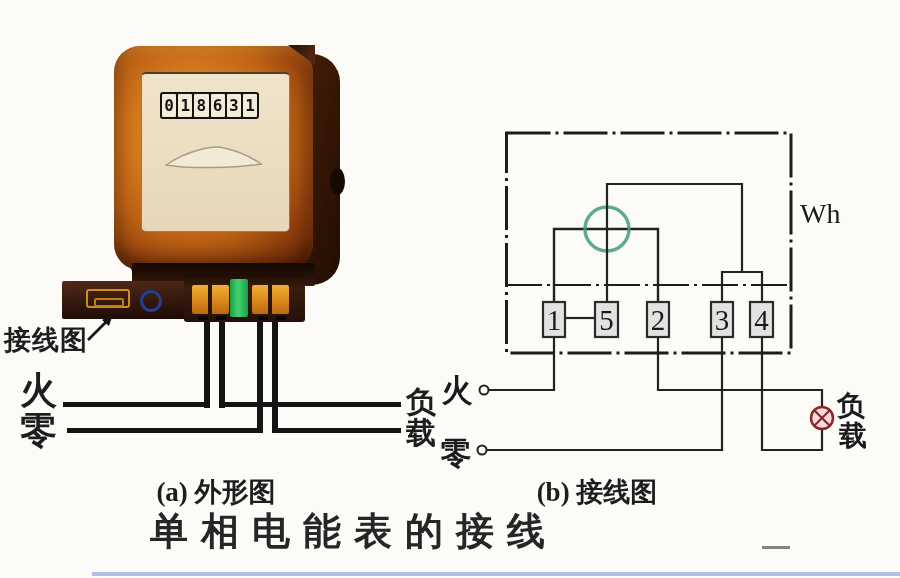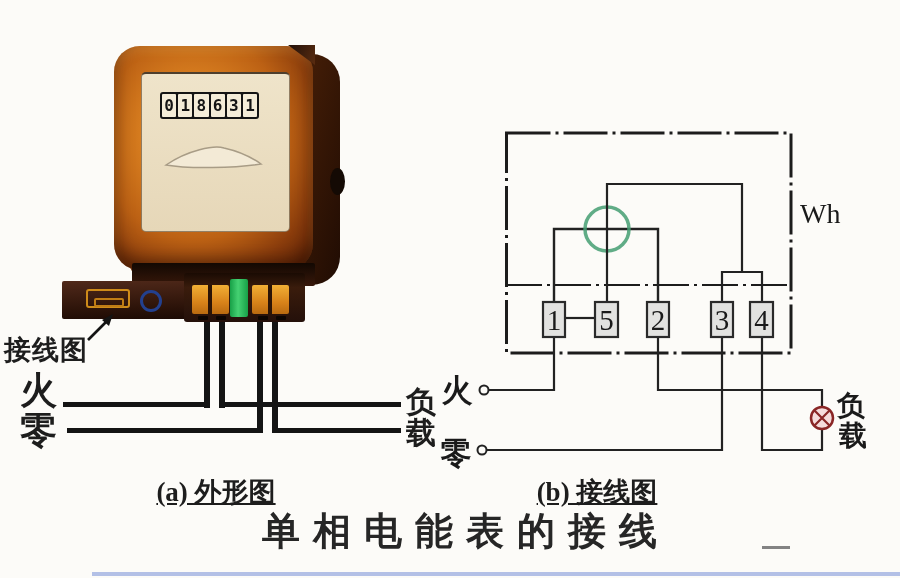--- a/index.html
+++ b/index.html
@@ -68,23 +68,23 @@
   .tgreen{position:absolute;left:46px;top:6px;width:18px;height:38px;border-radius:2px;
     background:linear-gradient(90deg,#17a047,#45d172 45%,#17a047);}
 
   
   .wire{background:#141414;z-index:4;}
 
   
   .cjk-big{font-size:37px;font-weight:bold;line-height:1;z-index:6;}
   .cjk-med{font-size:30px;font-weight:bold;line-height:31px;z-index:6;}
   .lbl-plate{font-size:27px;font-weight:bold;letter-spacing:1px;z-index:6;}
-  .caption{font-size:27px;font-weight:bold;text-align:center;width:200px;z-index:6;text-decoration:underline;}
+  .caption{font-size:27px;font-weight:bold;text-align:center;width:200px;z-index:6;}
   .title{
-    left:150px;top:506px;width:520px;text-align:right;z-index:6;
+    left:150px;top:506px;width:520px;text-align:left;z-index:6;
     font-size:38px;font-weight:bold;letter-spacing:13px;color:#262626;
   }
   .dash-mark{left:762px;top:546px;width:28px;height:3px;background:#838383;z-index:6;}
   .bottom-blue{left:92px;top:572px;width:808px;height:4px;background:#b3c0e6;z-index:6;}
 
   .schematic{position:absolute;left:430px;top:118px;z-index:5;}
   .schematic text{font-family:"Liberation Serif", serif;fill:#1a1a1a;}
 </style>
 </head>
 <body>
@@ -135,21 +135,21 @@
 
   <div class="abs wire" style="left:204px;top:320px;width:6px;height:88px"></div>
   <div class="abs wire" style="left:219px;top:320px;width:6px;height:88px"></div>
   <div class="abs wire" style="left:257px;top:320px;width:6px;height:113px"></div>
   <div class="abs wire" style="left:272px;top:320px;width:6px;height:113px"></div>
   <div class="abs wire" style="left:63px;top:402px;width:147px;height:5px"></div>
   <div class="abs wire" style="left:219px;top:402px;width:182px;height:5px"></div>
   <div class="abs wire" style="left:67px;top:428px;width:196px;height:5px"></div>
   <div class="abs wire" style="left:272px;top:428px;width:129px;height:5px"></div>
 
-  <div class="abs lbl-plate" style="left:4px;top:332px">接线图</div>
+  <div class="abs lbl-plate" style="left:4px;top:322px">接线图</div>
   <svg class="abs" style="left:84px;top:312px;z-index:6" width="32" height="30">
     <path d="M4,28 L26,6" stroke="#141414" stroke-width="2.6" fill="none"></path>
     <path d="M29,2 L18,8 L25,14 Z" fill="#141414"></path>
   </svg>
   <div class="abs cjk-big" style="left:20px;top:372px">火</div>
   <div class="abs cjk-big" style="left:20px;top:412px">零</div>
   <div class="abs cjk-med" style="left:406px;top:386px">
     <div>负</div>
     <div>载</div>
   </div>

